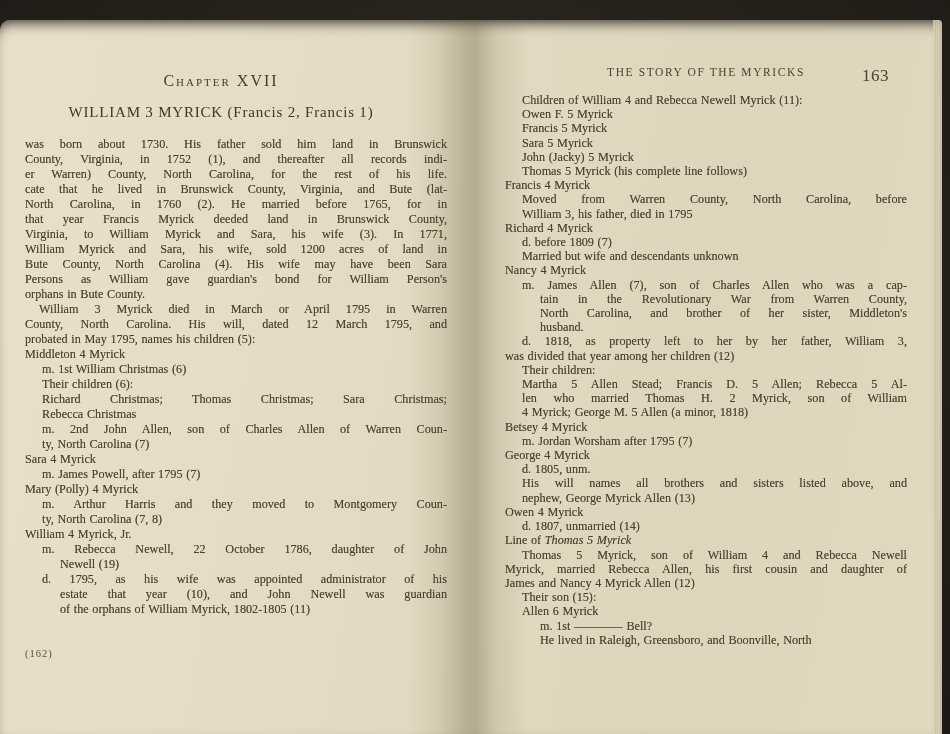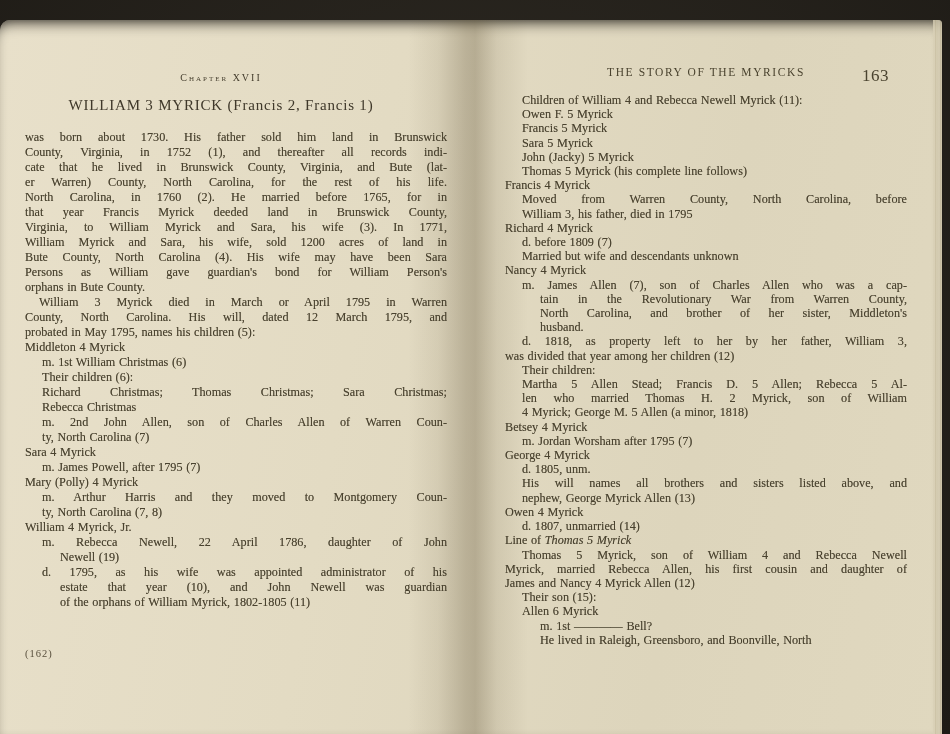--- a/index.html
+++ b/index.html
@@ -24,21 +24,21 @@
     position:absolute;right:0;top:0;bottom:0;width:9px;border-radius:0 4px 0 0;
     background:repeating-linear-gradient(to right,#d9d0b6 0 2px,#cbc1a4 2px 3px,#d5ccb1 3px 5px);
     opacity:.8;
   }
   .page{position:absolute;color:var(--ink,#49422f);}
   .page-left{left:25px;top:42px;width:422px;}
   .page-right{left:505px;top:42px;width:402px;}
 
   .heading-block{width:392px;text-align:center;}
   .chapter-heading{
-    font-variant:small-caps;letter-spacing:2px;font-size:10px;
+    font-variant:small-caps;letter-spacing:2px;font-size:16px;
     color:#443d2d;margin:10px 0 14px 0;
   }
   .page-title{
     font-size:15px;letter-spacing:0.8px;color:#3f382a;
     margin:0 0 16px 0;font-weight:normal;
   }
   .running-header{
     position:relative;width:100%;height:16px;margin:4px 0 11px 0;
     font-size:11.5px;letter-spacing:1.6px;color:#4a432f;text-align:center;
   }
@@ -71,22 +71,22 @@
   <div class="page-edges"></div>
 
   <div class="page page-left">
     <div class="heading-block">
       <div class="chapter-heading">Chapter XVII</div>
       <div class="page-title">WILLIAM 3 MYRICK (Francis 2, Francis 1)</div>
     </div>
     <div class="lines">
         <div class="tline ind0 just">was born about 1730. His father sold him land in Brunswick</div>
         <div class="tline ind0 just">County, Virginia, in 1752 (1), and thereafter all records indi-</div>
+        <div class="tline ind0 just">er Warren) County, North Carolina, for the rest of his life.</div>
         <div class="tline ind0 just">cate that he lived in Brunswick County, Virginia, and Bute (lat-</div>
-        <div class="tline ind0 just">er Warren) County, North Carolina, for the rest of his life.</div>
         <div class="tline ind0 just">North Carolina, in 1760 (2). He married before 1765, for in</div>
         <div class="tline ind0 just">that year Francis Myrick deeded land in Brunswick County,</div>
         <div class="tline ind0 just">Virginia, to William Myrick and Sara, his wife (3). In 1771,</div>
         <div class="tline ind0 just">William Myrick and Sara, his wife, sold 1200 acres of land in</div>
         <div class="tline ind0 just">Bute County, North Carolina (4). His wife may have been Sara</div>
         <div class="tline ind0 just">Persons as William gave guardian's bond for William Person's</div>
         <div class="tline ind0">orphans in Bute County.</div>
         <div class="tline ind0 just fi">William 3 Myrick died in March or April 1795 in Warren</div>
         <div class="tline ind0 just">County, North Carolina. His will, dated 12 March 1795, and</div>
         <div class="tline ind0">probated in May 1795, names his children (5):</div>
@@ -96,21 +96,21 @@
         <div class="tline ind1 just">Richard Christmas; Thomas Christmas; Sara Christmas;</div>
         <div class="tline ind1">Rebecca Christmas</div>
         <div class="tline ind1 just">m. 2nd John Allen, son of Charles Allen of Warren Coun-</div>
         <div class="tline ind1">ty, North Carolina (7)</div>
         <div class="tline ind0">Sara 4 Myrick</div>
         <div class="tline ind1">m. James Powell, after 1795 (7)</div>
         <div class="tline ind0">Mary (Polly) 4 Myrick</div>
         <div class="tline ind1 just">m. Arthur Harris and they moved to Montgomery Coun-</div>
         <div class="tline ind1">ty, North Carolina (7, 8)</div>
         <div class="tline ind0">William 4 Myrick, Jr.</div>
-        <div class="tline ind1 just">m. Rebecca Newell, 22 April 1786, daughter of John</div>
+        <div class="tline ind1 just">m. Rebecca Newell, 22 October 1786, daughter of John</div>
         <div class="tline ind2">Newell (19)</div>
         <div class="tline ind1 just">d. 1795, as his wife was appointed administrator of his</div>
         <div class="tline ind2 just">estate that year (10), and John Newell was guardian</div>
         <div class="tline ind2">of the orphans of William Myrick, 1802-1805 (11)</div>
       </div>
     <div class="page-footer">(162)</div>
   </div>
 
   <div class="page page-right">
     <div class="running-header">

